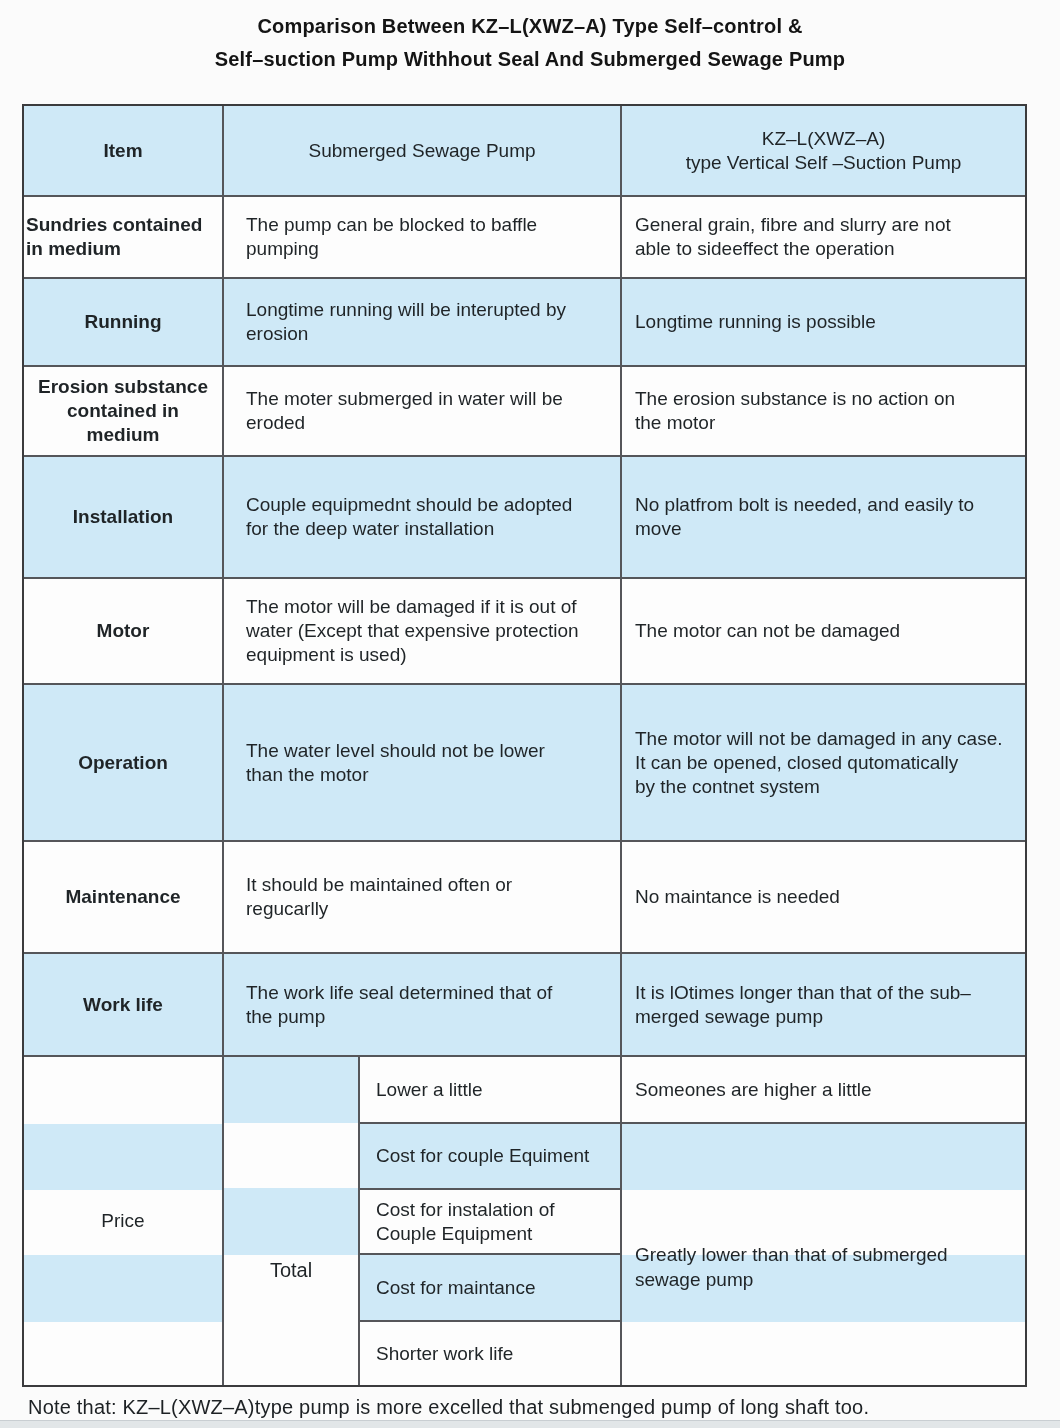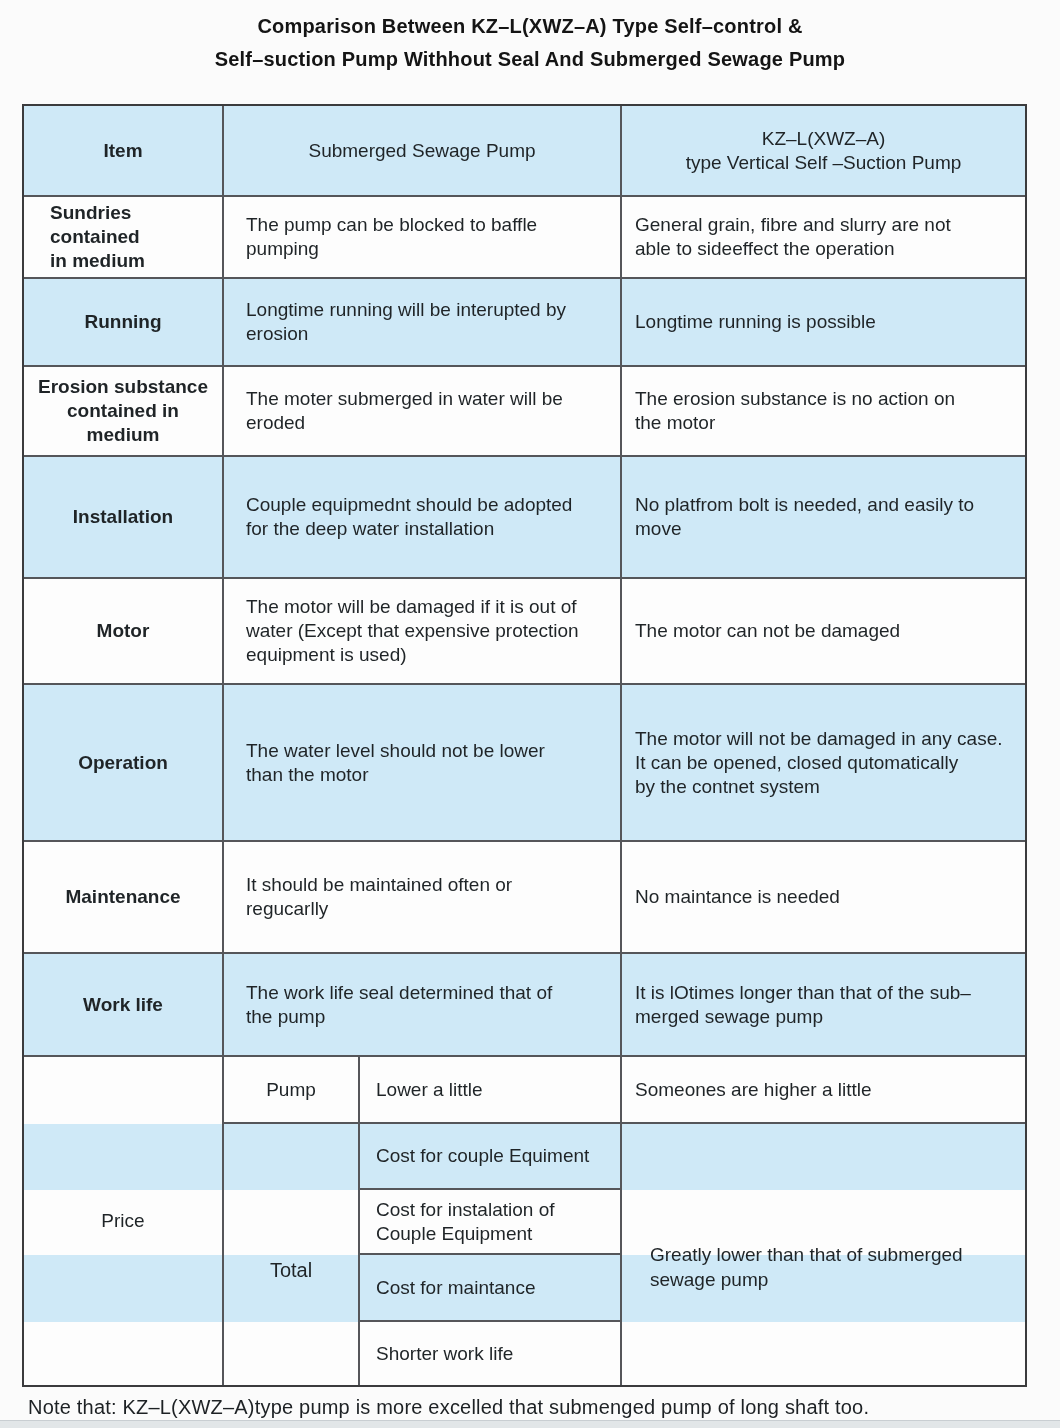--- a/index.html
+++ b/index.html
@@ -17,21 +17,21 @@
   .tbl{
     position:absolute;left:22px;top:104px;width:1005px;
     border:2px solid #3b3b3d;box-sizing:border-box;background:#fdfdfd;
   }
   .row{display:flex;box-sizing:border-box;border-bottom:2px solid #55565a;}
   .cell{
     box-sizing:border-box;display:flex;align-items:center;
     font-size:19px;line-height:24px;white-space:pre-line;
   }
   .c1{width:200px;border-right:2px solid #55565a;justify-content:center;text-align:center;padding:0 6px;font-weight:bold;}
-  .c1.left{justify-content:flex-start;text-align:left;padding-left:26px;}
+  .c1.left{justify-content:flex-start;text-align:left;padding-left:2px;}
   .c2{width:398px;border-right:2px solid #55565a;padding-left:22px;padding-right:8px;}
   .c4{flex:1;padding-left:13px;padding-right:8px;}
   .blue{background:#cfe9f7;}
   .white{background:#fdfdfd;}
   .hh{height:91px}.h0{height:82px}.h1{height:88px}.h2{height:90px}.h3{height:122px}
   .h4{height:106px}.h5{height:157px}.h6{height:112px}.h7{height:103px}
   .hdr{justify-content:center;text-align:center;padding:0 6px;}
   
   .price{display:flex;height:328px;box-sizing:border-box;}
   .pc{position:relative;box-sizing:border-box;}
@@ -49,21 +49,21 @@
     position:absolute;inset:0;display:flex;align-items:center;justify-content:center;
     font-size:19px;
   }
   .total-label{
     position:absolute;left:0;right:0;top:67px;bottom:0;
     display:flex;align-items:center;justify-content:center;
     font-size:20px;transform:translateY(16px);
   }
   .kz-merged{
     position:absolute;left:0;right:0;top:67px;bottom:0;
-    display:flex;align-items:center;padding-left:28px;padding-right:10px;
+    display:flex;align-items:center;padding-left:13px;padding-right:10px;
     font-size:19px;line-height:25px;white-space:pre-line;margin-top:24px;
   }
   .note{
     position:absolute;left:28px;top:1396px;font-size:20px;color:#1d2124;letter-spacing:.2px;
   }
   .bottom-strip{
     position:absolute;left:0;bottom:0;width:100%;height:7px;
     background:#e2e6e8;border-top:1px solid #c9ced2;
   }
 </style>
@@ -155,21 +155,20 @@
     <div class="pc pc1">
       <div class="stripe s1 white"></div>
       <div class="stripe s2 blue"></div>
       <div class="stripe s3 white"></div>
       <div class="stripe s4 blue"></div>
       <div class="stripe s5 white"></div>
       <div class="price-label">Price</div>
     </div>
 
     <div class="pc pc2">
-      <div class="stripe s1 white">Pump</div>
       <div class="stripe s2 blue"></div>
       <div class="stripe s3 white"></div>
       <div class="stripe s4 blue"></div>
       <div class="stripe s5 white"></div>
       <div class="total-label">Total</div>
     </div>
 
     <div class="pc pc3">
       <div class="stripe s1 white">Lower a little</div>
       <div class="stripe s2 blue">Cost for couple Equiment</div>

